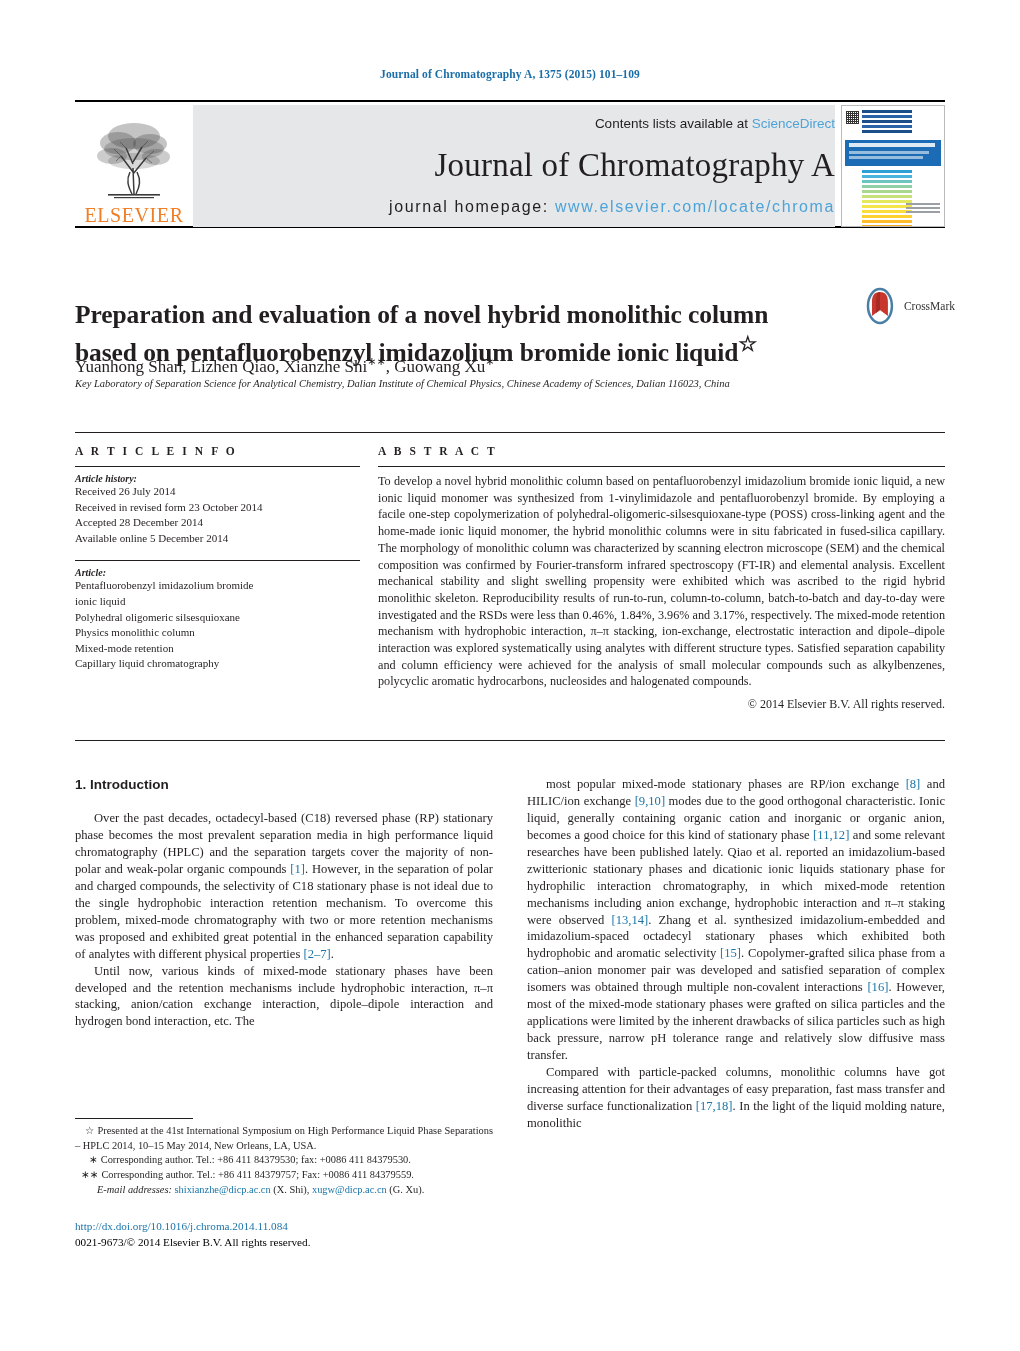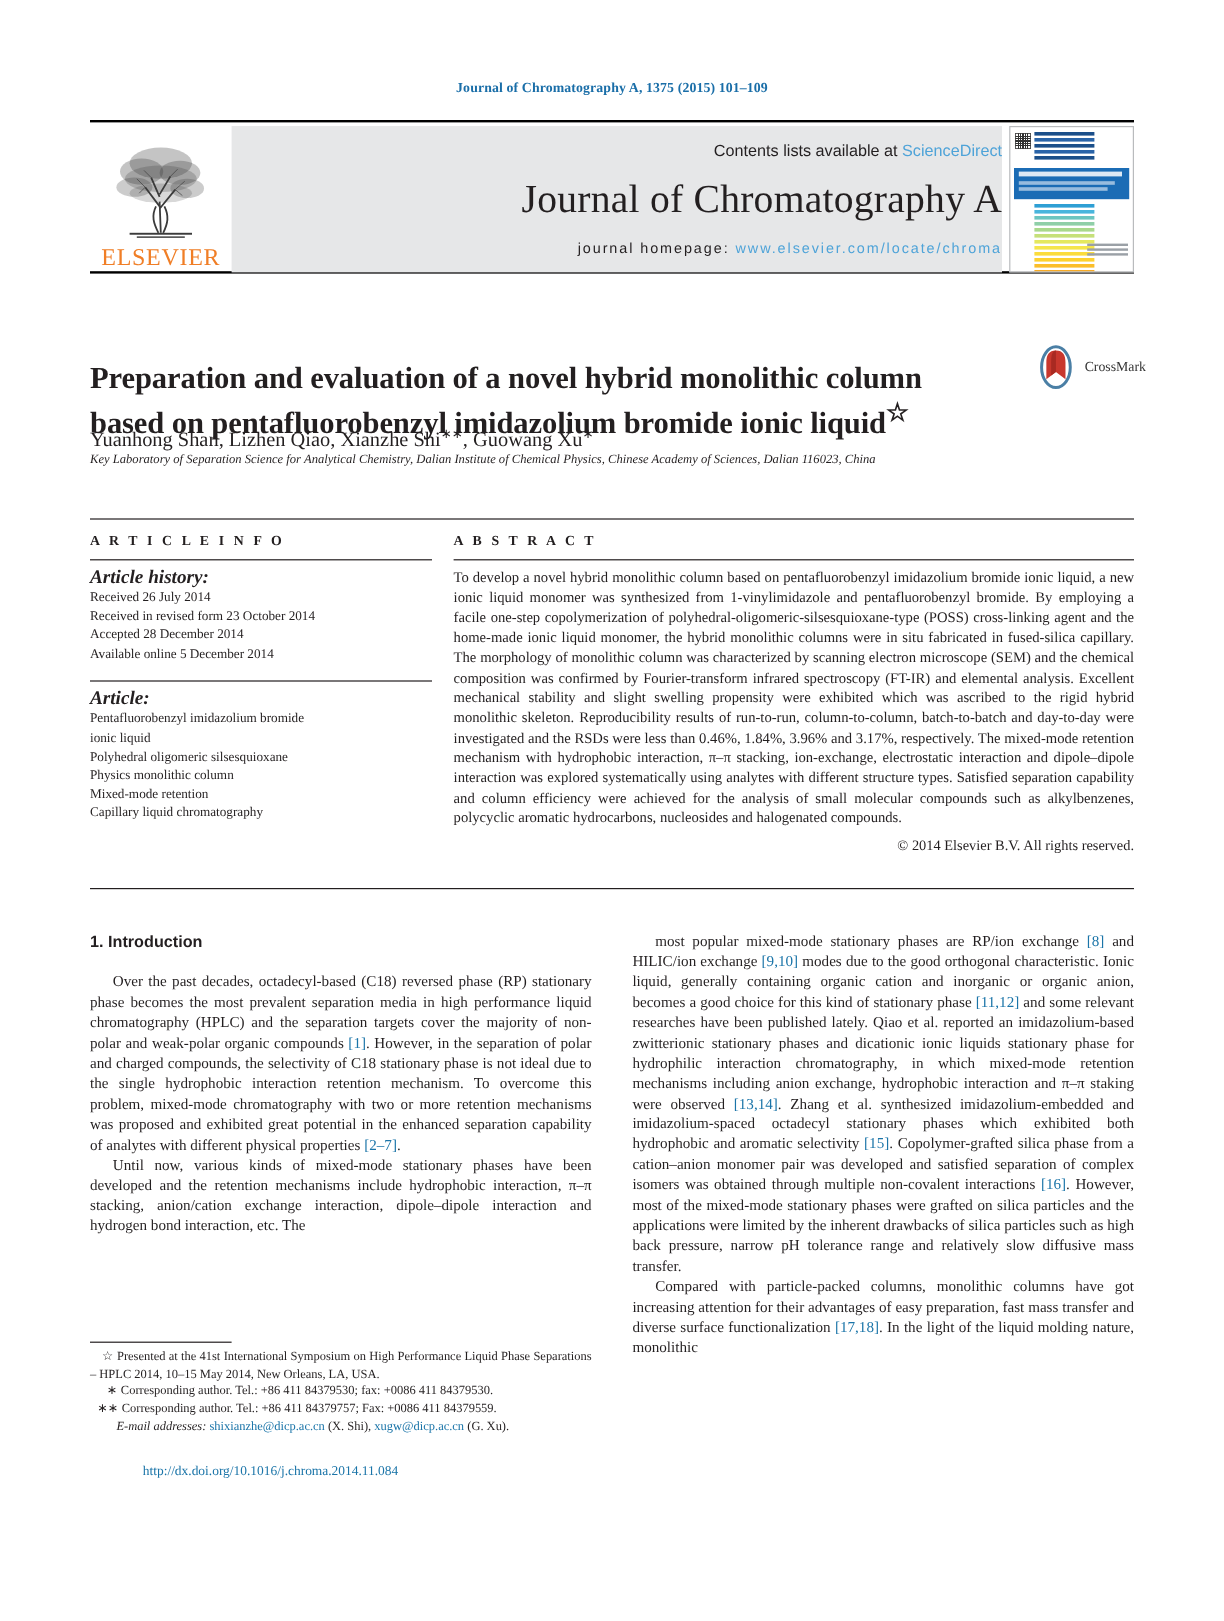--- a/index.html
+++ b/index.html
@@ -100,21 +100,21 @@
   .journal-title {
     font-family: "Liberation Serif", serif;
     font-size: 33px;
     color: #231f20;
     margin-top: 16px;
     margin-bottom: 14px;
     letter-spacing: 0.2px;
   }
   .homepage-line {
     font-family: "Liberation Sans", sans-serif;
-    font-size: 12px;
+    font-size: 16px;
     color: #231f20;
     letter-spacing: 1.6px;
     margin-bottom: 8px;
   }
   .homepage-line .url {
     color: #4ea3d8;
   }
   .cover-thumb {
     width: 104px;
     flex: 0 0 104px;
@@ -238,21 +238,21 @@
     margin-bottom: 9px;
   }
   .hr-thin {
     border-top: 1px solid #231f20;
     margin: 0 0 6px 0;
   }
   .info-label {
     font-family: "Liberation Serif", serif;
     font-style: italic;
     font-weight: bold;
-    font-size: 16px;
+    font-size: 10px;
     color: #231f20;
   }
   .info-line {
     font-family: "Liberation Serif", serif;
     font-size: 11px;
     color: #231f20;
     line-height: 1.42;
   }
   .info-block { margin-bottom: 14px; }
   .abstract-text {
@@ -322,21 +322,20 @@
   }
   .footnote .mark { margin-right: 3px; }
   .fn-ital { font-style: italic; }
   .doi-block {
     position: absolute;
     left: 75px; top: 1218px;
     width: 460px;
     font-family: "Liberation Serif", serif;
     font-size: 11.2px;
     line-height: 1.45;
-    margin-left: 44px;
   }
   .doi-link { color: #1a74a8; }
 </style>
 </head>
 <body>
 
 <div class="page">
 
   <div class="running-head">Journal of Chromatography A, 1375 (2015) 101–109</div>
 
@@ -480,15 +479,16 @@
   <div class="footnote-area">
     <div class="footnote-rule"></div>
     <div class="footnote" style="text-indent:10px"><span class="mark">☆</span><span>Presented at the 41st International Symposium on High Performance Liquid Phase Separations – HPLC 2014, 10–15 May 2014, New Orleans, LA, USA.</span></div>
     <div class="footnote" style="text-indent:14px"><span class="mark">∗</span><span>Corresponding author. Tel.: +86 411 84379530; fax: +0086 411 84379530.</span></div>
     <div class="footnote" style="text-indent:6px"><span class="mark">∗∗</span><span>Corresponding author. Tel.: +86 411 84379757; Fax: +0086 411 84379559.</span></div>
     <div class="footnote" style="text-indent:22px"><span class="fn-ital">E-mail addresses:</span> <a class="ref">shixianzhe@dicp.ac.cn</a> <span>(X. Shi),</span> <a class="ref">xugw@dicp.ac.cn</a> <span>(G. Xu).</span></div>
   </div>
 
   <div class="doi-block">
     <div class="doi-link">http://dx.doi.org/10.1016/j.chroma.2014.11.084</div>
+    <div>0021-9673/© 2014 Elsevier B.V. All rights reserved.</div>
   </div>
 
 </div>
 
 </body></html>

